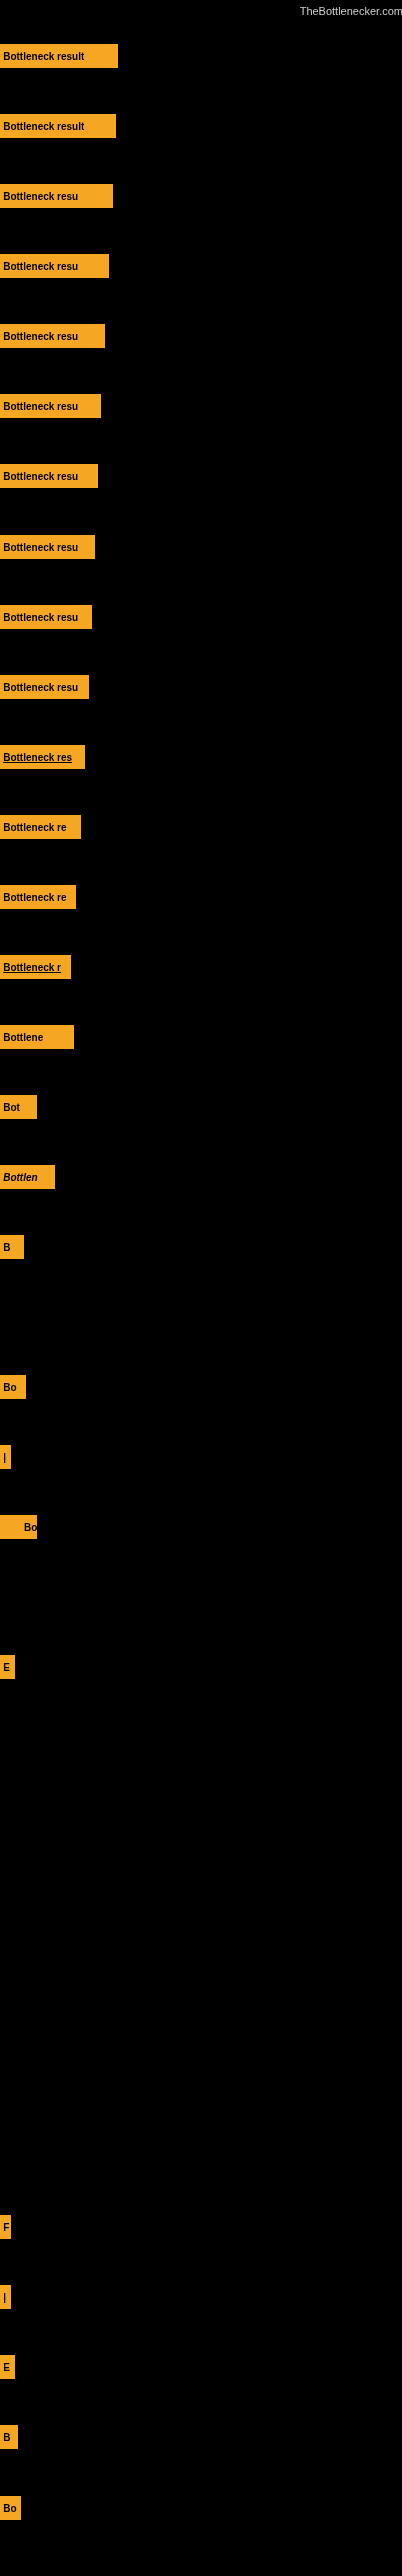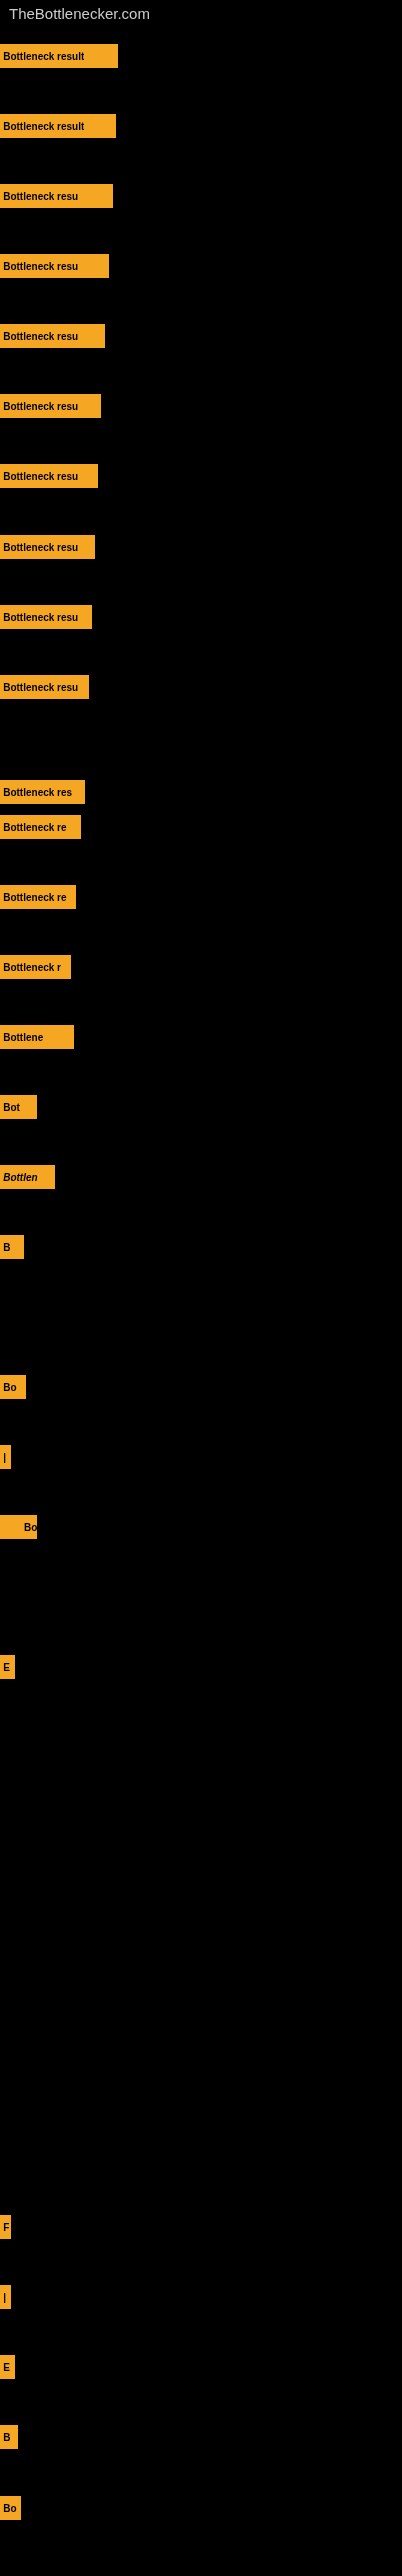--- a/index.html
+++ b/index.html
@@ -9,26 +9,26 @@
     }
     body {
       background-color: #000000;
       width: 403px;
       min-height: 2576px;
       font-family: Arial, sans-serif;
       position: relative;
     }
     .site-title {
       color: #cccccc;
-      font-size: 15px;
-      text-align: left;
+      font-size: 11px;
+      text-align: right;
       padding: 4.8px 0;
       position: absolute;
       top: 0;
-      left: 9px;
+      left: 1px;
       right: 0;
     }
     .bottleneck-bar {
       position: absolute;
       left: 0;
       height: 24px;
       background-color: #f5a623;
       display: flex;
       align-items: center;
       padding-left: 3.2px;
@@ -69,30 +69,30 @@
   </div>
 <div class="bottleneck-bar" style="top: 535px; width: 95px;">
     <span>Bottleneck resu</span>
   </div>
 <div class="bottleneck-bar" style="top: 605px; width: 92px;">
     <span>Bottleneck resu</span>
   </div>
 <div class="bottleneck-bar" style="top: 675px; width: 89px;">
     <span>Bottleneck resu</span>
   </div>
-<div class="bottleneck-bar" style="top: 780px; width: 85px;">
+<div class="bottleneck-bar" style="top: 745px; width: 85px; text-decoration: underline;">
     <span>Bottleneck res</span>
   </div>
 <div class="bottleneck-bar" style="top: 815px; width: 81px;">
     <span>Bottleneck re</span>
   </div>
 <div class="bottleneck-bar" style="top: 885px; width: 76px;">
     <span>Bottleneck re</span>
   </div>
-<div class="bottleneck-bar" style="top: 955px; width: 71px;">
+<div class="bottleneck-bar" style="top: 955px; width: 71px; text-decoration: underline;">
     <span>Bottleneck r</span>
   </div>
 <div class="bottleneck-bar" style="top: 1025px; width: 74px;">
     <span>Bottlene</span>
   </div>
 <div class="bottleneck-bar" style="top: 1095px; width: 37px;">
     <span>Bot</span>
   </div>
 <div class="bottleneck-bar" style="top: 1165px; width: 55px; font-style: italic;">
     <span>Bottlen</span>

